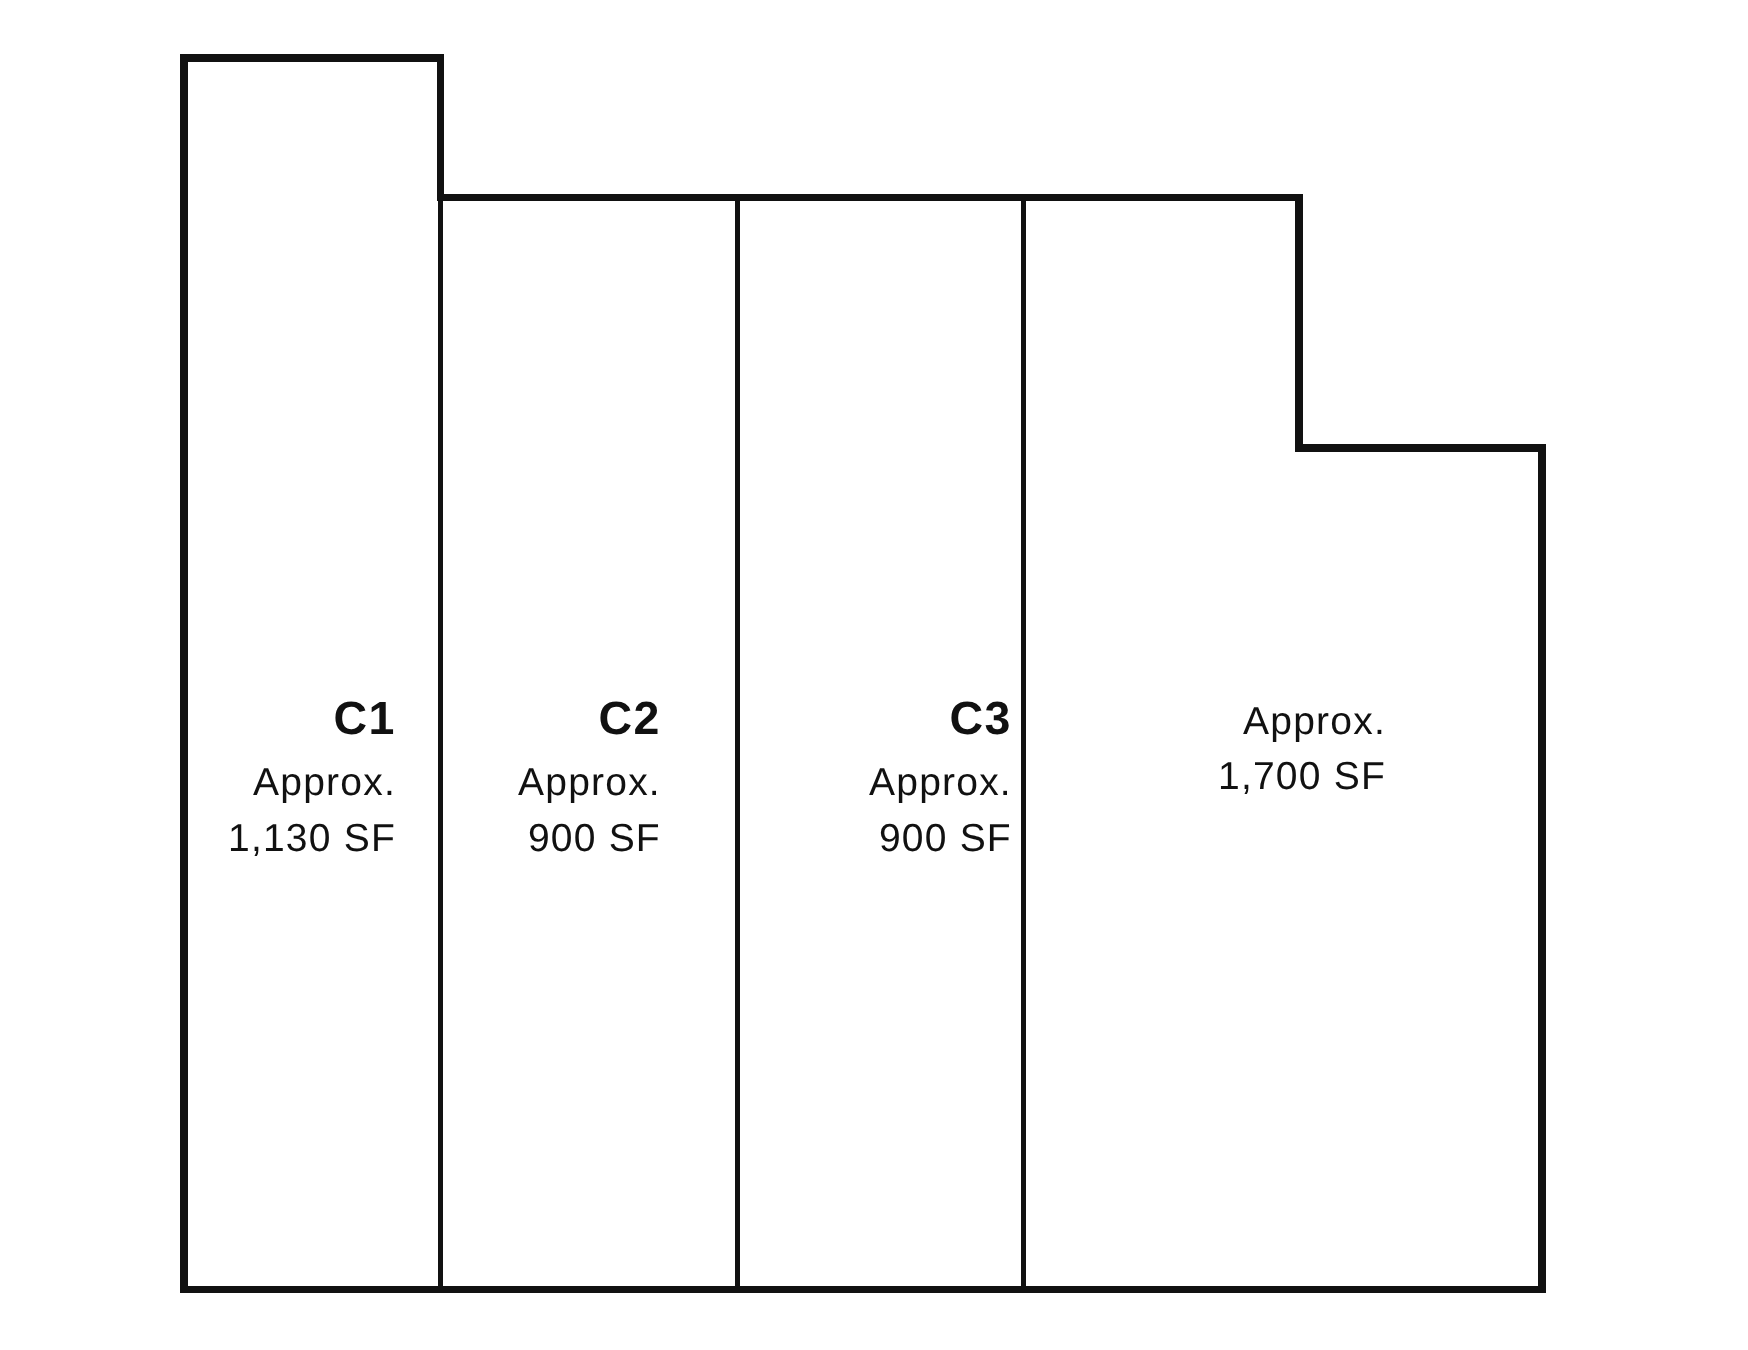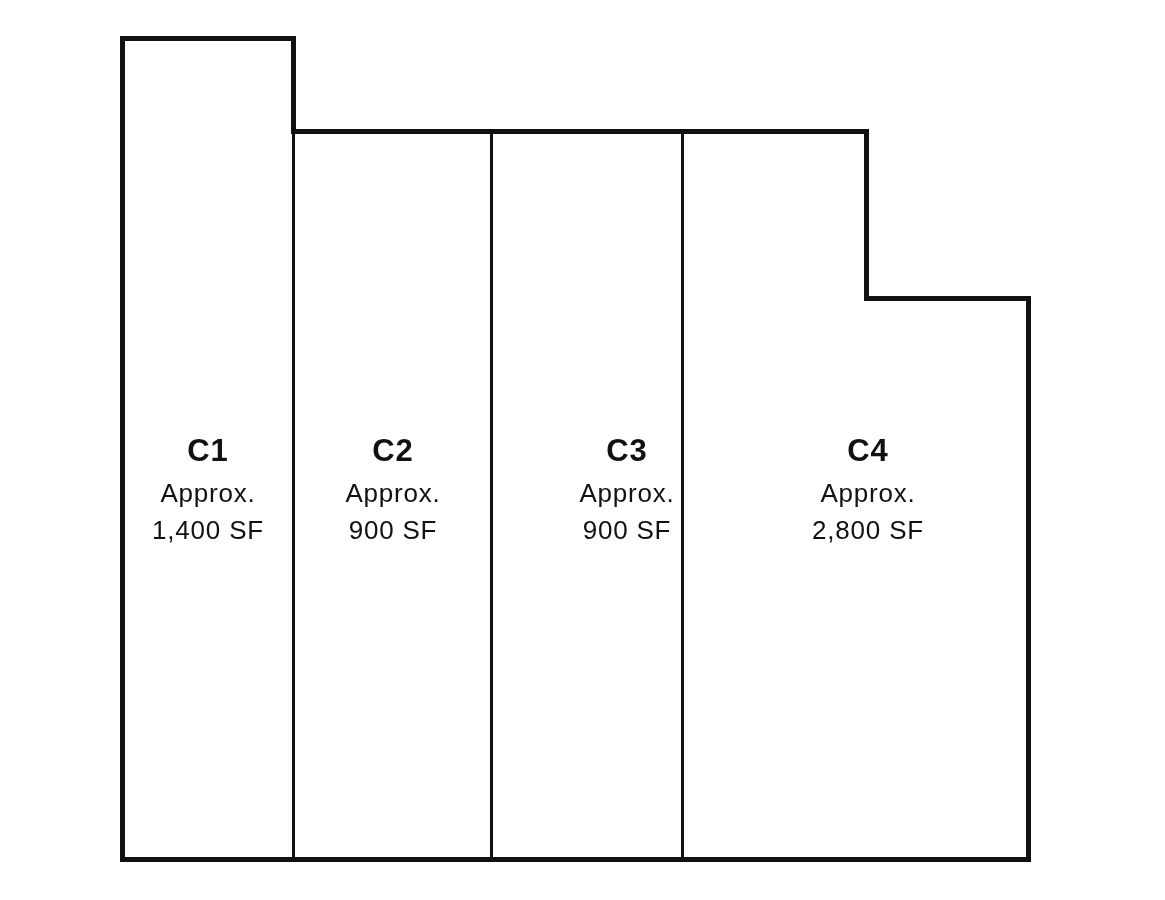--- a/index.html
+++ b/index.html
@@ -15,23 +15,23 @@
     overflow: hidden;
     font-family: "Liberation Sans", "DejaVu Sans", sans-serif;
   }
   .plan-svg {
     position: absolute;
     left: 0;
     top: 0;
   }
   .unit-label {
     position: absolute;
-    top: 434px;
+    top: 462px;
     transform: translateX(-50%);
-    text-align: center;
+    text-align: right;
     color: #111111;
     white-space: nowrap;
   }
   .unit-id {
     font-size: 31px;
     font-weight: 800;
     line-height: 34px;
     letter-spacing: 1px;
     margin-bottom: 7px;
   }
@@ -56,34 +56,33 @@
     <path d="M 122.5 38.5 L 293.5 38.5 L 293.5 131.5 L 866 131.5 L 866 298.5 L 1028 298.5 L 1028 859.5 L 122.5 859.5 Z" fill="none" stroke="#111111" stroke-width="5" stroke-linejoin="miter" shape-rendering="crispEdges"></path>
 
     <line x1="293.5" y1="38.5" x2="293.5" y2="859.5" stroke="#111111" stroke-width="3.5" shape-rendering="crispEdges"></line>
     <line x1="491.5" y1="131.5" x2="491.5" y2="859.5" stroke="#111111" stroke-width="3.5" shape-rendering="crispEdges"></line>
     <line x1="682.5" y1="131.5" x2="682.5" y2="859.5" stroke="#111111" stroke-width="3.5" shape-rendering="crispEdges"></line>
   </svg>
 
   <div class="unit-label label-c1">
     <div class="unit-id">C1</div>
     <div class="unit-line">Approx.</div>
-    <div class="unit-line">1,400 SF</div>
+    <div class="unit-line">1,130 SF</div>
   </div>
 
   <div class="unit-label label-c2">
     <div class="unit-id">C2</div>
     <div class="unit-line">Approx.</div>
     <div class="unit-line">900 SF</div>
   </div>
 
   <div class="unit-label label-c3">
     <div class="unit-id">C3</div>
     <div class="unit-line">Approx.</div>
     <div class="unit-line">900 SF</div>
   </div>
 
   <div class="unit-label label-c4">
-    <div class="unit-id">C4</div>
     <div class="unit-line">Approx.</div>
-    <div class="unit-line">2,800 SF</div>
+    <div class="unit-line">1,700 SF</div>
   </div>
 
 </div>
 
 </body></html>

